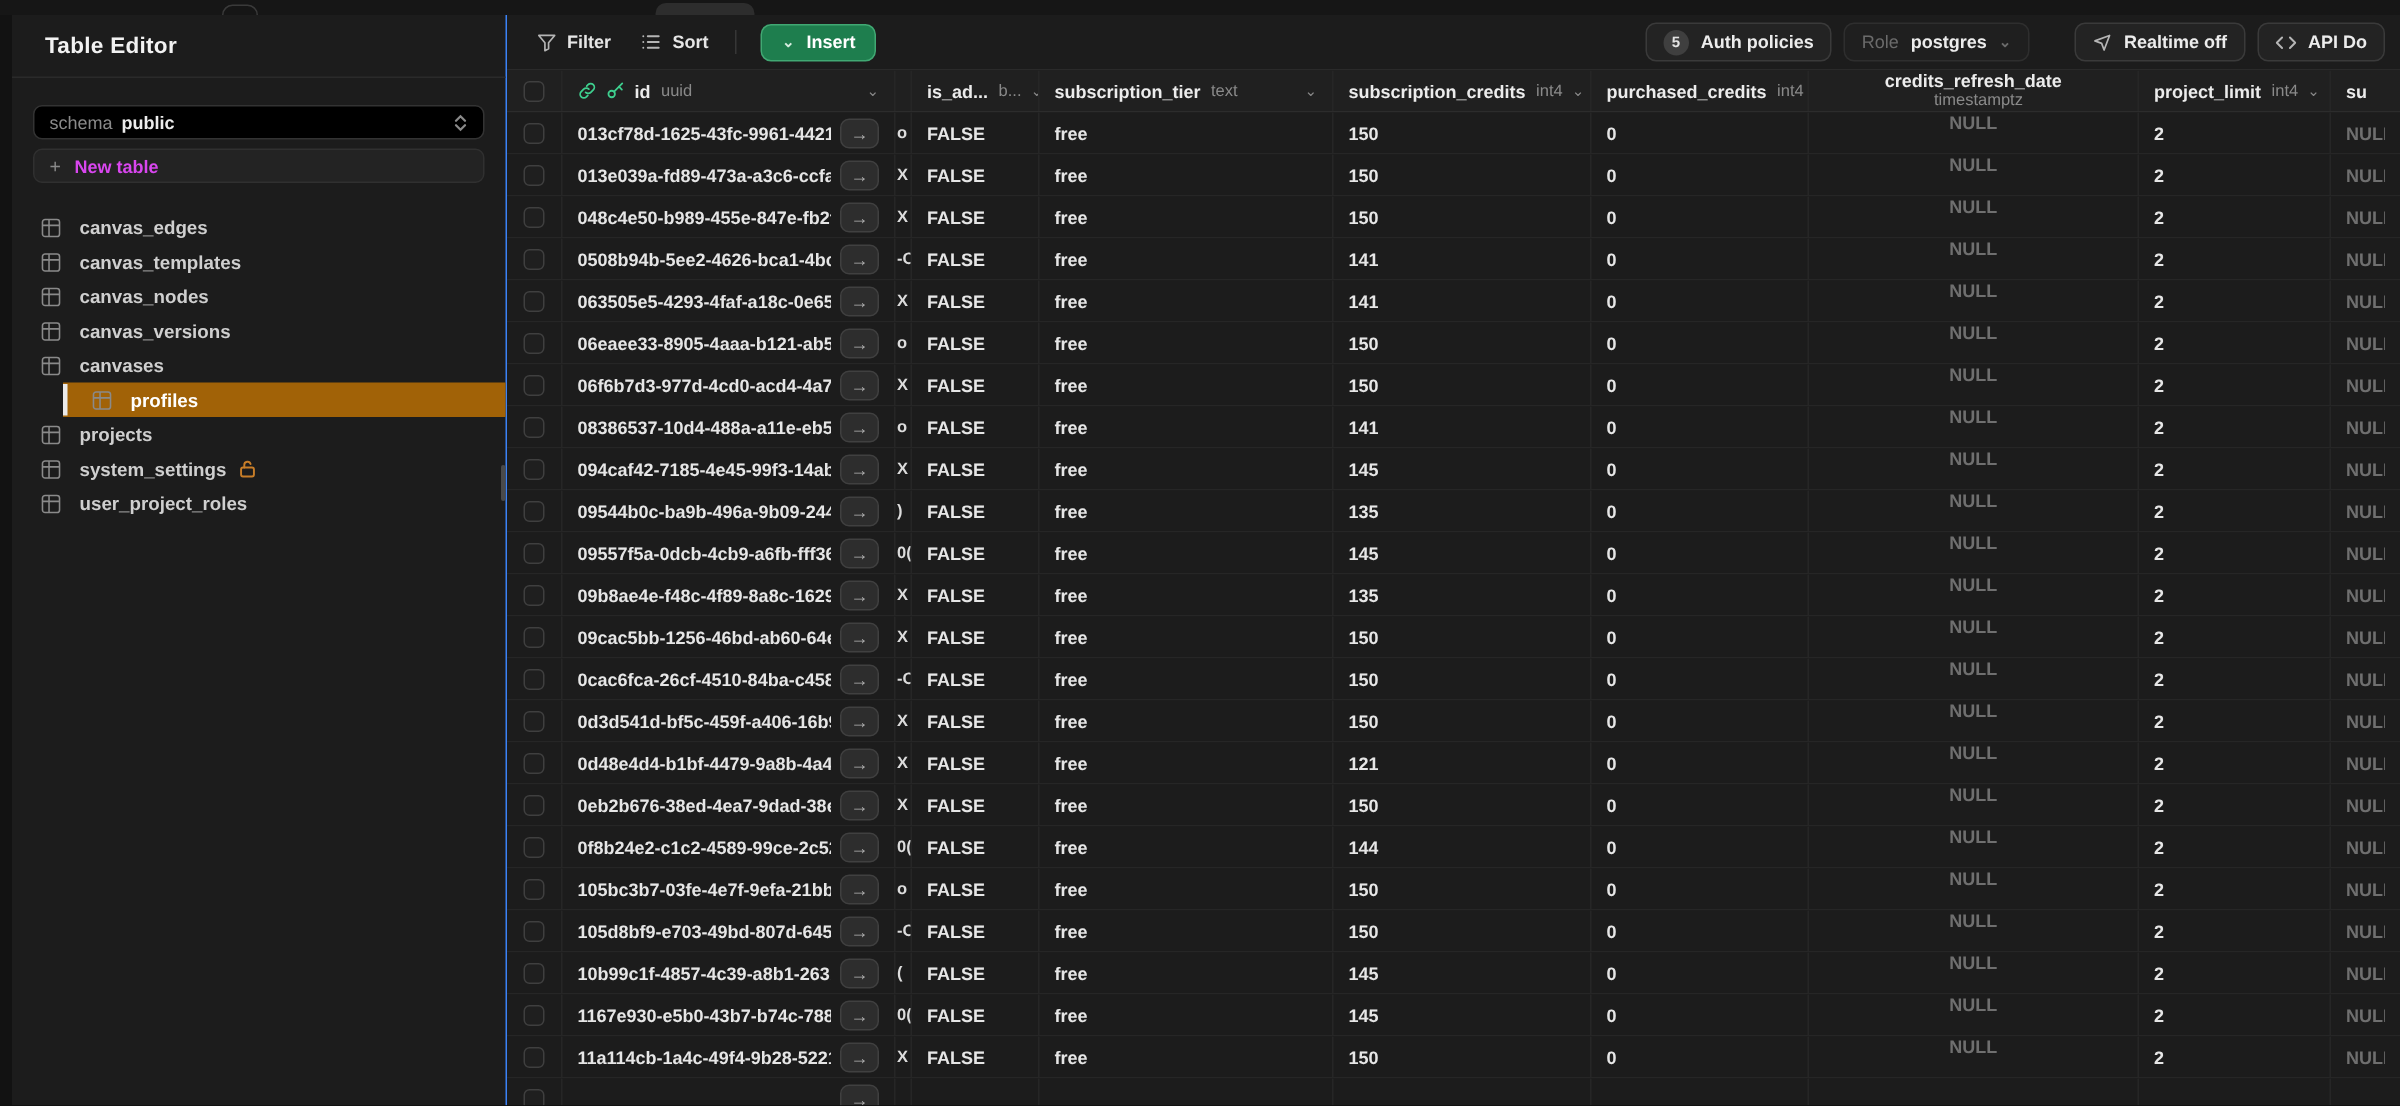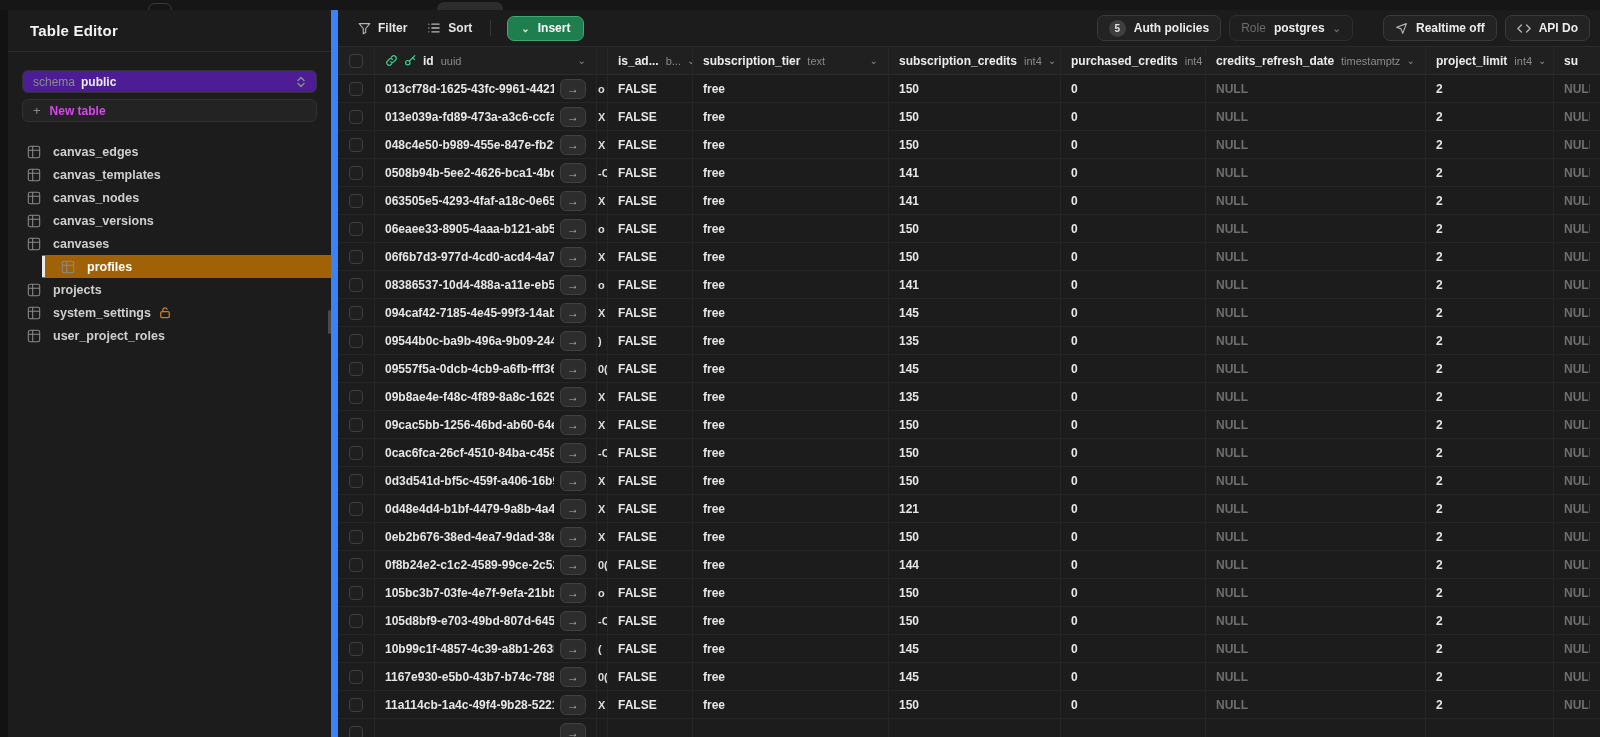--- a/index.html
+++ b/index.html
@@ -12,26 +12,26 @@
   .remnant-outline { position:absolute; left:148px; top:3px; width:24px; height:14px;
     border:1.5px solid #3a3a3a; border-radius:8px; background:transparent; }
   .remnant-fill { position:absolute; left:437px; top:2px; width:66px; height:14px;
     border-radius:8px; background:#2d2d2d; }
 
   
   .app { display:flex; height:727px; }
   .rail { width:8px; background:#121212; }
 
   
-  .sidebar { width:330px; background:#1c1c1c; border-right:7px solid #3b82f6;
+  .sidebar { width:330px; background:#1c1c1c; border-right:1px solid #3b82f6;
     display:flex; flex-direction:column; position:relative; }
   .sidebar-header { height:42px; border-bottom:1px solid #2a2a2a; display:flex; align-items:center; padding-left:22px; }
   .sidebar-title { font-size:15px; font-weight:700; color:#f2f2f2; letter-spacing:.2px; }
   .side-controls { padding:18px 14px 8px; }
-  .schema-select { height:23px; background:#4c1d95; border:1px solid #333; border-radius:6px;
+  .schema-select { height:23px; background:#000000; border:1px solid #333; border-radius:6px;
     display:flex; align-items:center; padding:0 10px; cursor:pointer;text-align:right; }
   .schema-label { font-size:12px; color:#8a8a8a; margin-right:6px; }
   .schema-value { font-size:12px; font-weight:700; color:#ececec; }
   .updown { margin-left:auto; color:#8a8a8a; display:flex; }
   .new-table-btn { margin-top:6px; height:23px; background:#232323; border:1px solid #303030;
     border-radius:6px; display:flex; align-items:center; padding:0 10px; cursor:pointer; }
   .plus { color:#8a8a8a; font-size:13px; margin-right:9px; line-height:1; }
   .new-table-label { font-size:12px; font-weight:700; color:#d946ef; }
   .search-row { margin-top:17px; display:flex; gap:8px; align-items:center; }
   .search-box { flex:1; height:25px; background:#1c1c1c; border:1px solid #333; border-radius:7px;
@@ -82,21 +82,21 @@
   .row { height:28px; background:#1c1c1c; border-bottom:1px solid #262626; }
   .cell { display:flex; align-items:center; padding:0 10px; border-right:1px solid #262626;
     overflow:hidden; white-space:nowrap; flex:none; }
   .c-check { width:37px; justify-content:center; padding:0; }
   .c-id   { width:222px; }
   .c-frag { width:11px; padding:0 1px; }
   .c-admin{ width:85px; }
   .c-tier { width:196px; }
   .c-sub  { width:172px; }
   .c-pur  { width:145px; }
-  .c-date { width:220px; }
+  .c-date { width:220px;flex-direction:column; }
   .c-lim  { width:128px; }
   .c-last { flex:1; border-right:none; }
   .hname { font-size:12px; font-weight:700; color:#ececec; }
   .htype { font-size:11px; color:#8a8a8a; margin-left:7px; }
   .hchev { margin-left:auto; font-size:10px; color:#8a8a8a; padding-left:6px; }
   .hicon { display:flex; margin-right:6px; }
   .val { font-size:12px; font-weight:700; color:#e6e6e6; overflow:hidden; white-space:nowrap; }
   .val.null { color:#6f6f6f; }
   .frag-val { font-size:11px; font-weight:700; color:#dcdcdc; }
   .cb { width:14px; height:14px; border:1.5px solid #3f3f3f; border-radius:4px; background:#1f1f1f; cursor:pointer; flex:none; }

